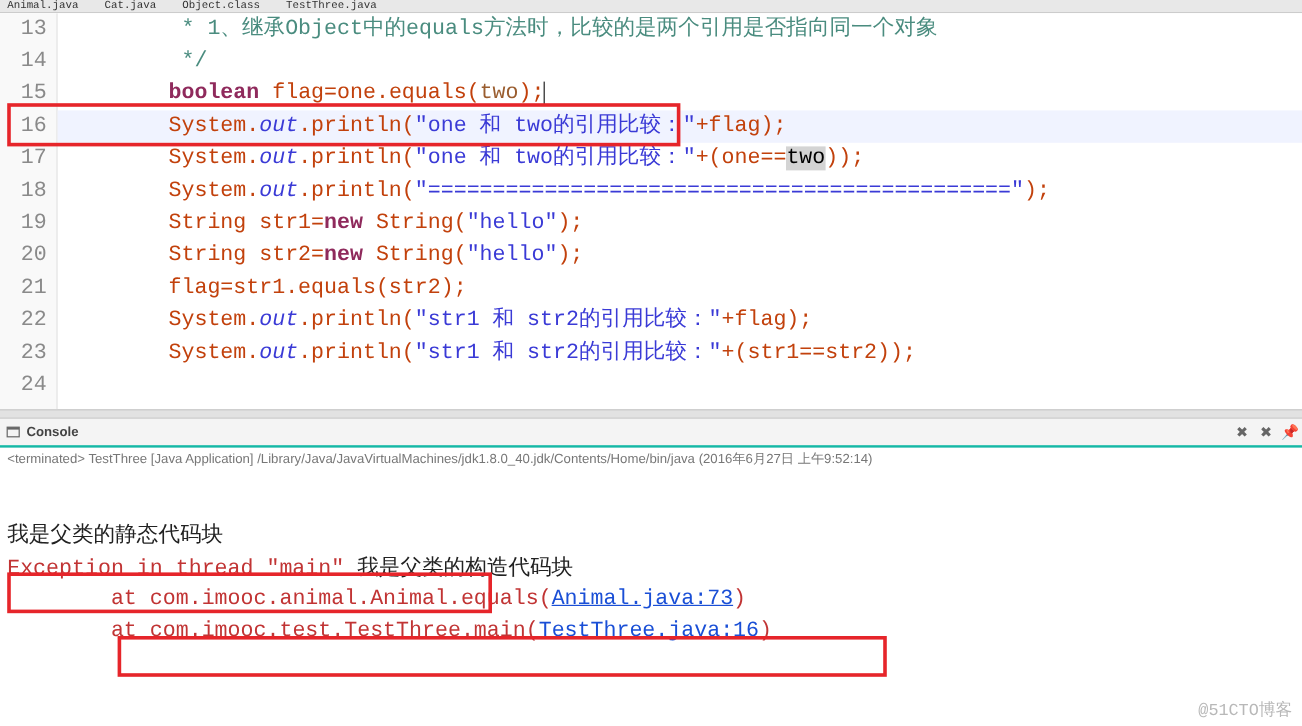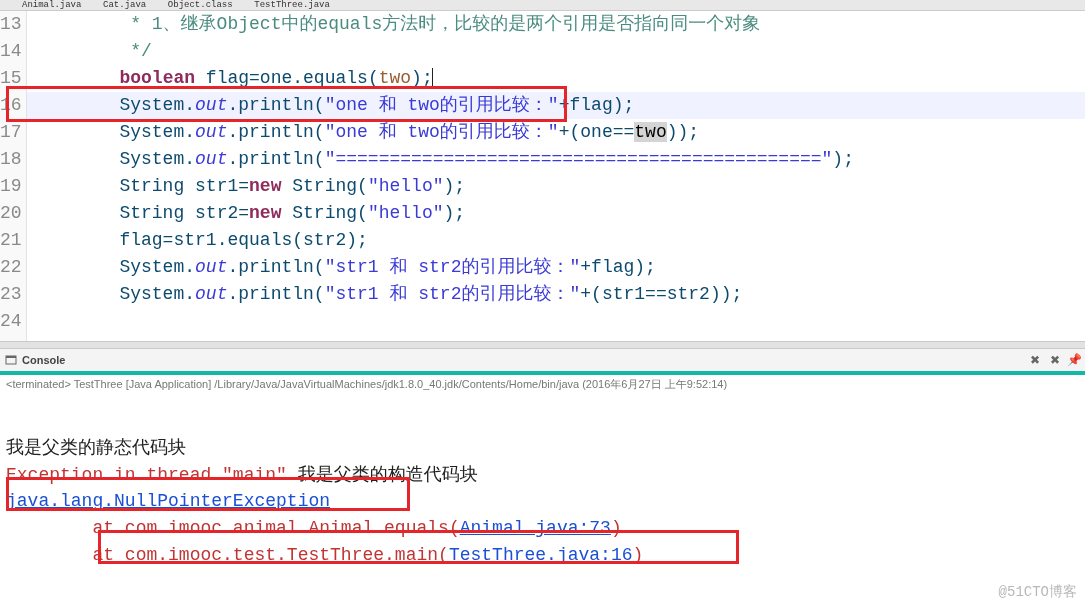--- a/index.html
+++ b/index.html
@@ -11,38 +11,37 @@
     background: #ffffff;
     overflow: hidden;
     position: relative;
   }
   .tab-bar {
     height: 10px;
     background: #e8e8e8;
     border-bottom: 1px solid #ccc;
     white-space: nowrap;
     overflow: hidden;
-    padding-left: 16px;
   }
   .tab-bar .tab {
     display: inline-block;
     font-size: 9px;
     color: #333;
     padding: 0 6px;
     vertical-align: top;
   }
   .editor {
     display: flex;
     flex-direction: row;
     background: #ffffff;
     height: 330px;
     overflow: hidden;
   }
   .gutter {
-    width: 27px;
+    width: 48px;
     text-align: right;
     color: #8a8a8a;
     background: #f9f9f9;
     border-right: 1px solid #e3e3e3;
     padding-right: 8px;
     font-size: 18px;
     line-height: 27px;
     box-sizing: border-box;
   }
   .gutter div { height: 27px; }
@@ -61,21 +60,21 @@
     position: absolute;
     left: 0; right: 0;
     height: 27px;
     background: #f0f3ff;
     z-index: 0;
   }
   .code-line span { position: relative; z-index: 1; }
   .jcomment { color: #4a8c7f; }
   .jkeyword { color: #8f2a5c; font-weight: bold; }
   .jfield { color: #3a3ad6; font-style: italic; margin-top: 16px; }
-  .jnormal { color: #0c4a6e; }
+  .jnormal { color: #c2410c; }
   .jstring { color: #3a3ad6; }
   .jparam { color: #9a5d2f; }
   .jmark { background: #d4d4d4; }
   .jcaret { border-right: 1px solid #222; margin-left: -1px; }
 
   .redbox {
     position: absolute;
     border: 3px solid #e6252a;
     z-index: 5;
     pointer-events: none;
@@ -84,21 +83,21 @@
   .splitter {
     height: 6px;
     background: #e2e2e2;
     border-top: 1px solid #c9c9c9;
     border-bottom: 1px solid #c9c9c9;
   }
 
   .console-header {
     height: 22px;
     background: #f4f4f4;
-    border-bottom: 4px solid #14b8a6;
+    border-bottom: 2px solid #14b8a6;
     display: flex;
     align-items: center;
     font-size: 11px;
     color: #444;
     padding-left: 4px;
     font-family: "Helvetica Neue", Arial, sans-serif;
   }
   .console-header .icon-spot {
     width: 14px; height: 14px;
     margin-right: 4px;
@@ -211,21 +210,20 @@
   <span class="hdr-btn">✖</span>
   <span class="hdr-btn">✖</span>
   <span class="hdr-btn">📌</span>
 </div>
 
 <div class="console-meta">&lt;terminated&gt; TestThree [Java Application] /Library/Java/JavaVirtualMachines/jdk1.8.0_40.jdk/Contents/Home/bin/java (2016年6月27日 上午9:52:14)</div>
 
 <div class="console-body">
   <div class="console-line c-zh">我是父类的静态代码块</div>
   <div class="console-line"><span class="cerr">Exception in thread "main" </span><span class="c-zh">我是父类的构造代码块</span></div>
-  <div class="console-line"><span class="cerr clink">java.lang.NullPointerException</span></div>
   <div class="console-line"><span class="cerr">	at com.imooc.animal.Animal.equals(</span><span class="clink">Animal.java:73</span><span class="cerr">)</span></div>
   <div class="console-line"><span class="cerr">	at com.imooc.test.TestThree.main(</span><span class="clink">TestThree.java:16</span><span class="cerr">)</span></div>
 </div>
 
 <div class="redbox" style="left:6px; top:86px; width:555px; height:30px;"></div>
 <div class="redbox" style="left:6px; top:477px; width:398px; height:28px;"></div>
 <div class="redbox" style="left:98px; top:530px; width:635px; height:28px;"></div>
 
 <div class="watermark">@51CTO博客</div>
 

